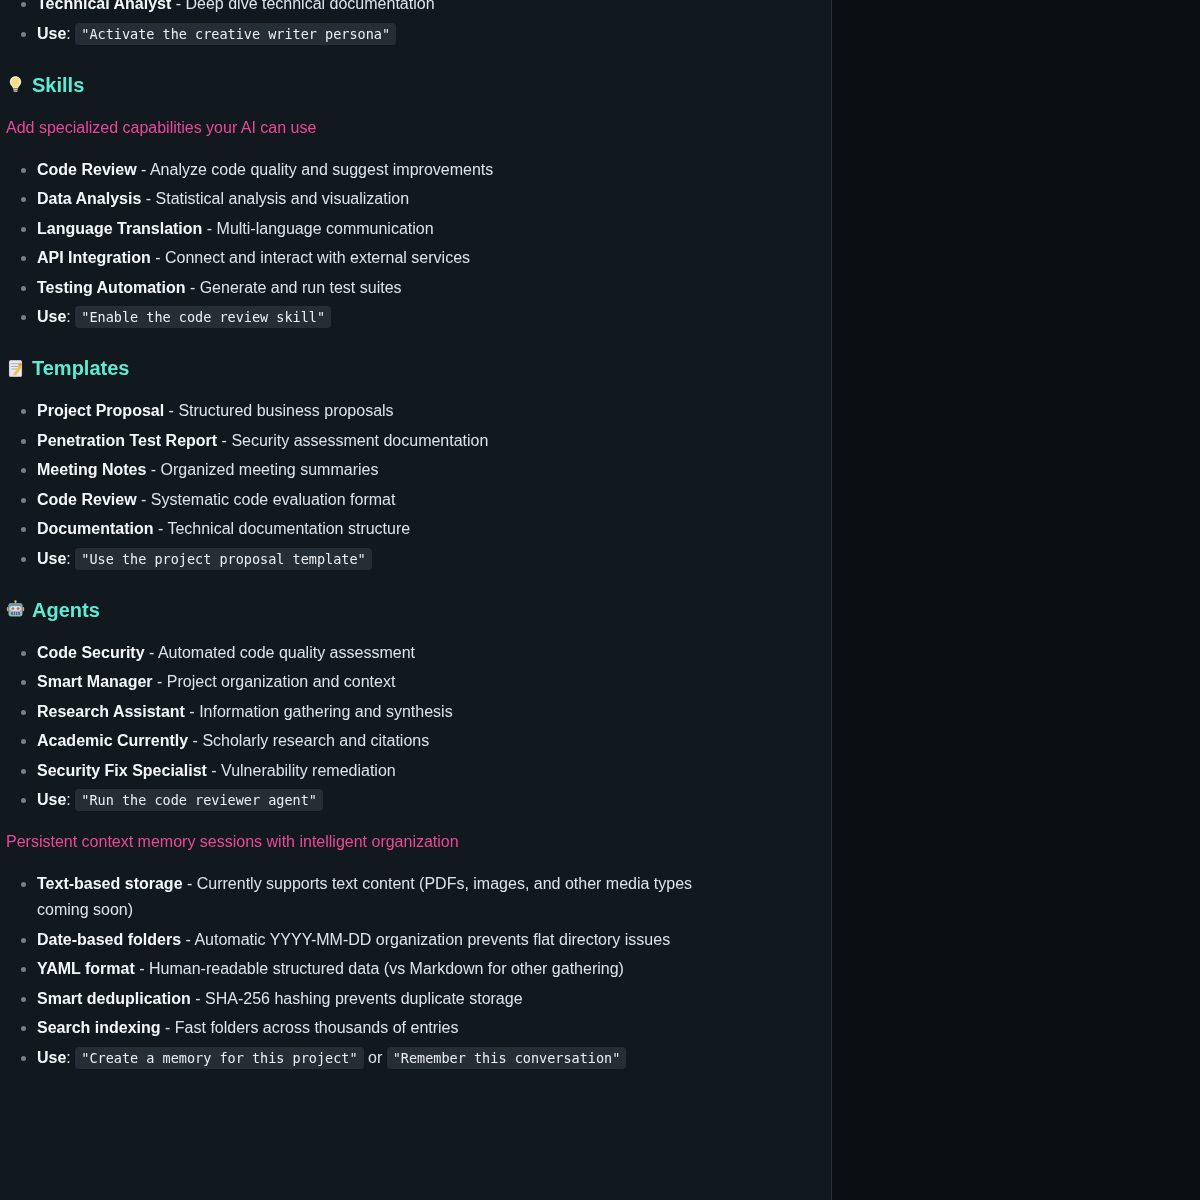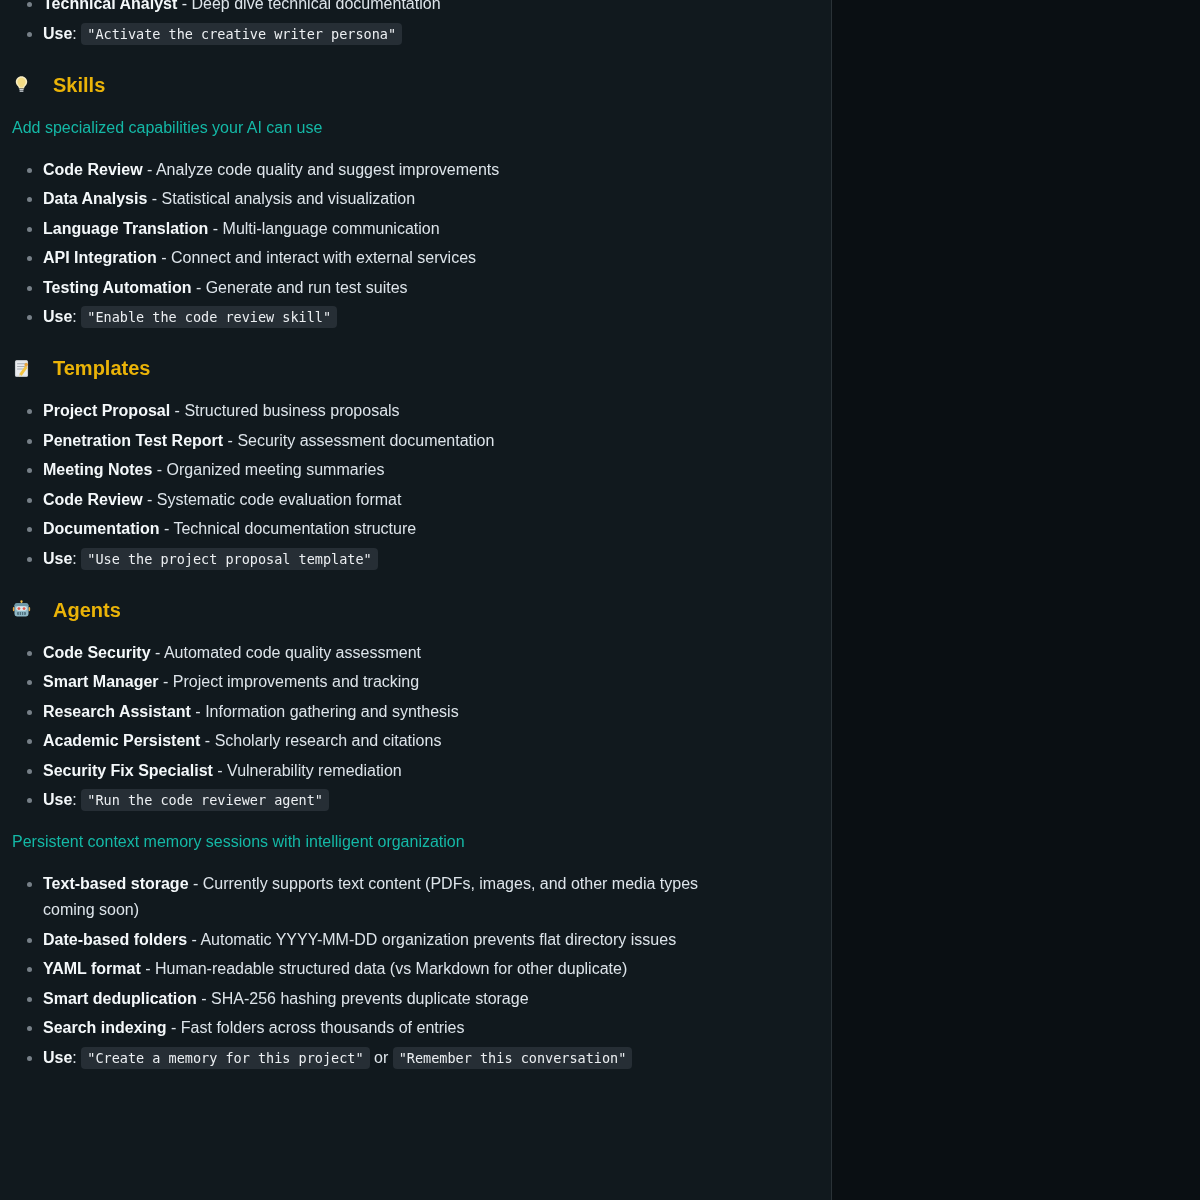--- a/index.html
+++ b/index.html
@@ -9,41 +9,41 @@
     font-family:"Liberation Sans","DejaVu Sans",sans-serif;
     -webkit-font-smoothing:antialiased;
     overflow:hidden;
   }
   .content{
     position:absolute;left:0;top:0;
     width:832px;height:1200px;
     box-sizing:border-box;
     background:#11191e;
     border-right:1px solid #2a3237;
-    padding:0 12px;
+    padding:0 6px;
     overflow:hidden;
     color:#dde4ea;
     font-size:16px;
   }
   .side-panel{
     position:absolute;left:832px;top:0;
     width:368px;height:1200px;
     background:#0a0f13;
   }
   section{display:block;}
   h3{
-    display:flex;align-items:center;gap:22px;
+    display:flex;align-items:center;gap:7px;
     margin:24px 0 16px 0;
     font-size:20px;line-height:28px;
-    font-weight:700;color:#eab308;
+    font-weight:700;color:#5eead4;
   }
   .hicon{display:inline-flex;width:19px;height:19px;flex:0 0 auto;}
   .hicon svg{display:block;}
   p.intro{
-    margin:16px 0;line-height:26px;color:#14b8a6;
+    margin:16px 0;line-height:26px;color:#ec4899;
   }
   ul.feature-list{
     margin:16px 0;
     padding:0 0 0 31px;
     list-style:disc outside;
   }
   ul.feature-list.clipped-top{margin-top:-9px;}
   li{
     line-height:26px;
     max-width:705px;
@@ -143,34 +143,34 @@
               <line x1="7.7" y1="12.7" x2="7.7" y2="15.8"></line>
               <line x1="10" y1="12.7" x2="10" y2="15.8"></line>
               <line x1="12.3" y1="12.7" x2="12.3" y2="15.8"></line>
             </g>
           </svg>
         </span>
       <span>Agents</span>
     </h3>
     <ul class="feature-list">
       <li><strong class="lead">Code Security</strong><span> - </span><span>Automated code quality assessment</span></li>
-      <li><strong class="lead">Smart Manager</strong><span> - </span><span>Project improvements and tracking</span></li>
+      <li><strong class="lead">Smart Manager</strong><span> - </span><span>Project organization and context</span></li>
       <li><strong class="lead">Research Assistant</strong><span> - </span><span>Information gathering and synthesis</span></li>
-      <li><strong class="lead">Academic Persistent</strong><span> - </span><span>Scholarly research and citations</span></li>
+      <li><strong class="lead">Academic Currently</strong><span> - </span><span>Scholarly research and citations</span></li>
       <li><strong class="lead">Security Fix Specialist</strong><span> - </span><span>Vulnerability remediation</span></li>
       <li><strong class="lead">Use</strong><span>: </span><code class="chip">"Run the code reviewer agent"</code></li>
     </ul>
   </section>
 
   <section>
     <p class="intro">Persistent context memory sessions with intelligent organization</p>
     <ul class="feature-list">
       <li><strong class="lead">Text-based storage</strong><span> - </span><span>Currently supports text content (PDFs, images, and other media types coming soon)</span></li>
       <li><strong class="lead">Date-based folders</strong><span> - </span><span>Automatic YYYY-MM-DD organization prevents flat directory issues</span></li>
-      <li><strong class="lead">YAML format</strong><span> - </span><span>Human-readable structured data (vs Markdown for other duplicate)</span></li>
+      <li><strong class="lead">YAML format</strong><span> - </span><span>Human-readable structured data (vs Markdown for other gathering)</span></li>
       <li><strong class="lead">Smart deduplication</strong><span> - </span><span>SHA-256 hashing prevents duplicate storage</span></li>
       <li><strong class="lead">Search indexing</strong><span> - </span><span>Fast folders across thousands of entries</span></li>
       <li><strong class="lead">Use</strong><span>: </span><code class="chip">"Create a memory for this project"</code><span> or </span><code class="chip">"Remember this conversation"</code></li>
     </ul>
   </section>
 
 </div>
 
 <div class="side-panel"></div>
 

